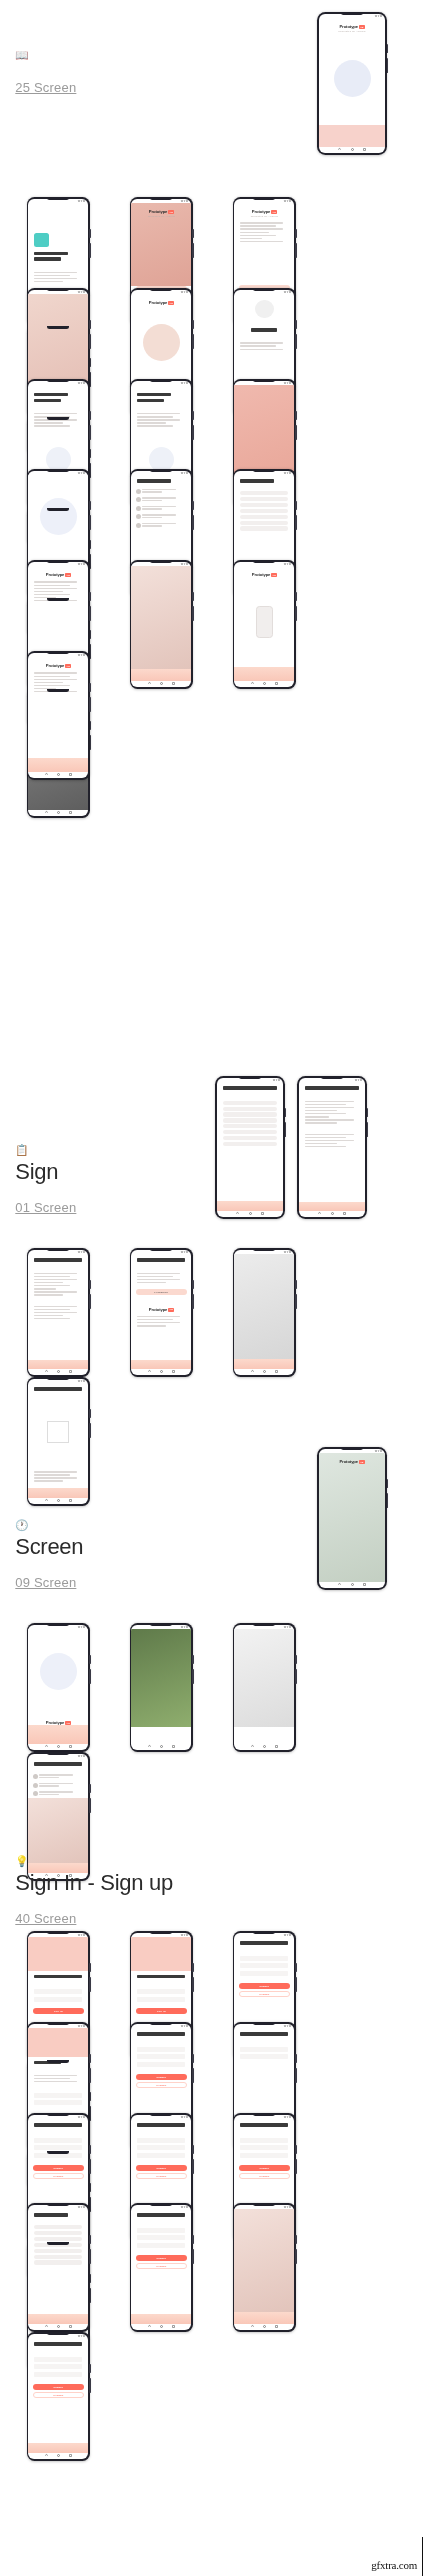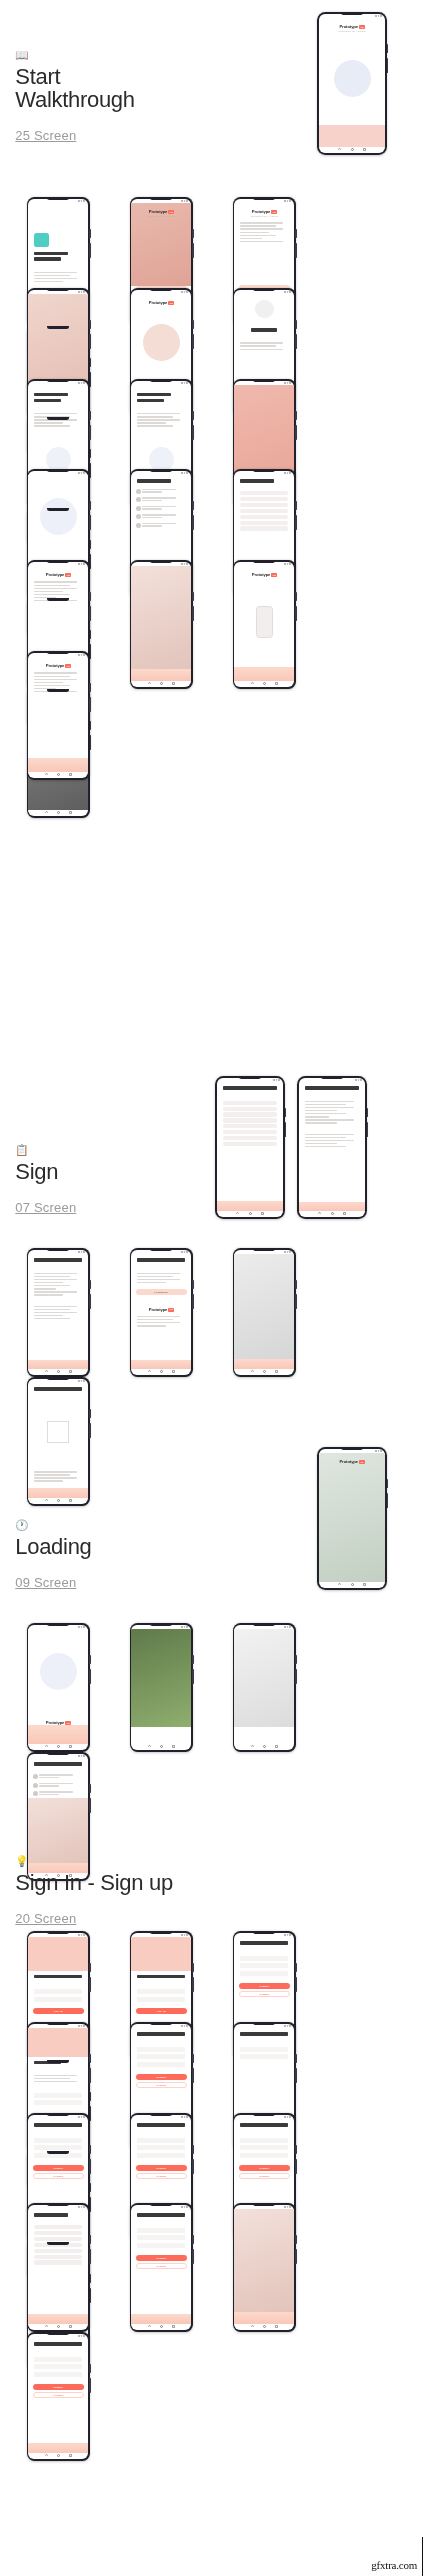--- a/index.html
+++ b/index.html
@@ -127,22 +127,20 @@
     font-family: "Liberation Serif", serif;
   }
   .wm-rule { position: absolute; right: 1.7px; bottom: 0; width: 0.8px; height: 39px; background: #111; }
 </style>
 </head>
 <body>
 
 <div id="root">
     <div class="section-head" style="position: absolute; left: 0px; top: 49px;">
       <span class="section-emoji">📖</span>
-      <div class="section-title">Start
-Walkthrough</div>
       <div class="section-count">25 Screen</div>
     </div>
     <div style="position: absolute; left: 317px; top: 12px; display: flex; gap: 12px;">
       <div class="phone solo">
         <div class="notch"></div>
         <div class="screen">
           <div class="statusbar">
             <i></i>
             <i></i>
             <i></i>
@@ -836,21 +834,21 @@
               <i class="n2"></i>
               <i class="n3"></i>
             </div>
           </div>
         </div>
       </div>
     </div>
     <div class="section-head" style="position: absolute; left: 0px; top: 1144px;">
       <span class="section-emoji">📋</span>
       <div class="section-title">Sign</div>
-      <div class="section-count">07 Screen</div>
+      <div class="section-count">01 Screen</div>
     </div>
     <div style="position: absolute; left: 215px; top: 1076px; display: flex; gap: 12px;">
       <div class="phone solo">
         <div class="notch"></div>
         <div class="screen">
           <div class="statusbar">
             <i></i>
             <i></i>
             <i></i>
           </div>
@@ -1051,21 +1049,21 @@
               <i class="n1"></i>
               <i class="n2"></i>
               <i class="n3"></i>
             </div>
           </div>
         </div>
       </div>
     </div>
     <div class="section-head" style="position: absolute; left: 0px; top: 1519px;">
       <span class="section-emoji">🕐</span>
-      <div class="section-title">Loading</div>
+      <div class="section-title">Screen</div>
       <div class="section-count">09 Screen</div>
     </div>
     <div style="position: absolute; left: 317px; top: 1447px; display: flex; gap: 12px;">
       <div class="phone solo">
         <div class="notch"></div>
         <div class="screen">
           <div class="statusbar">
             <i></i>
             <i></i>
             <i></i>
@@ -1196,21 +1194,21 @@
               <i class="n2"></i>
               <i class="n3"></i>
             </div>
           </div>
         </div>
       </div>
     </div>
     <div class="section-head" style="position: absolute; left: 0px; top: 1855px;">
       <span class="section-emoji">💡</span>
       <div class="section-title">Sign In - Sign up</div>
-      <div class="section-count">20 Screen</div>
+      <div class="section-count">40 Screen</div>
     </div>
     <div class="grid cols4" style="position: absolute; left: 0px; width: 424px; top: 1931px;">
       <div class="cell">
         <div class="phone">
           <div class="notch"></div>
           <div class="screen">
             <div class="statusbar">
               <i></i>
               <i></i>
               <i></i>

